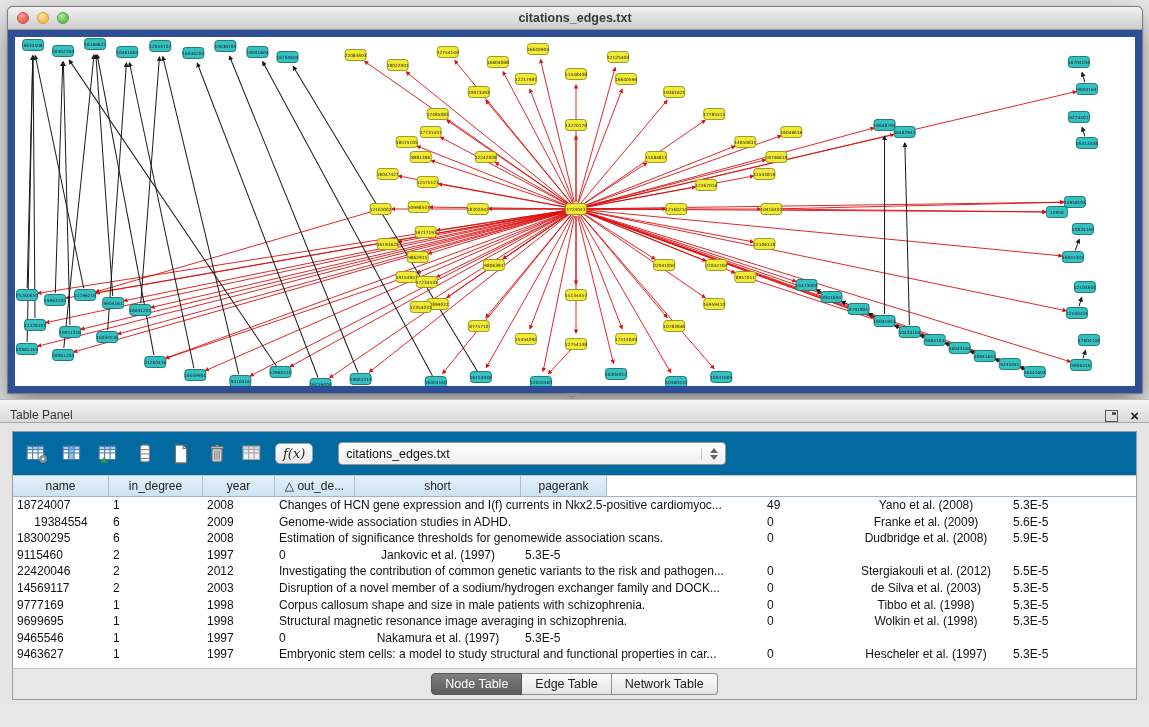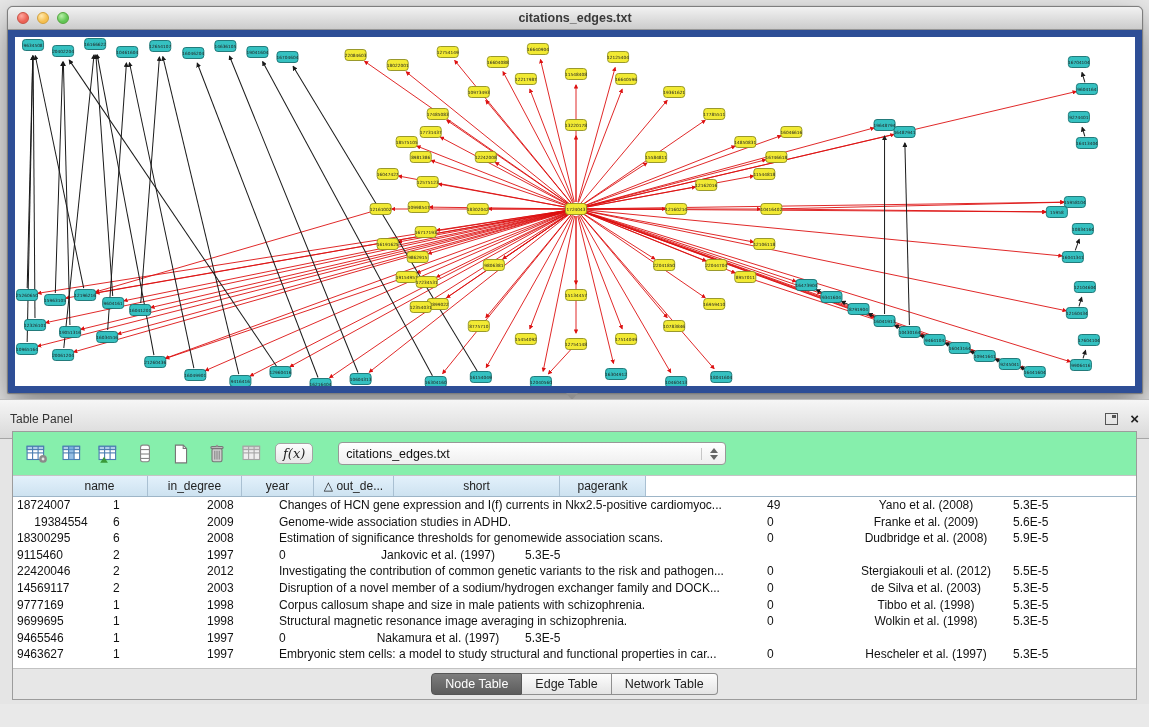--- a/index.html
+++ b/index.html
@@ -24,45 +24,45 @@
   .canvas-inner svg{display:block;width:100%;height:100%;}
 
   
   .splitter-nub{position:absolute;left:566px;top:393px;width:0;height:0;
     border-left:6px solid transparent;border-right:6px solid transparent;border-top:7px solid #8f8f8f;}
 
   
   .table-panel{position:absolute;left:0;top:399px;width:100%;height:305px;background:#e5e5e5;}
   .panel-hdr{height:22px;background:linear-gradient(#f6f6f6,#d9d9d9);
     border-top:1px solid #bdbdbd;border-bottom:1px solid #a6a6a6;
-    display:flex;align-items:center;padding:8px 10px;font-size:12px;color:#333;}
+    display:flex;align-items:flex-end;padding:0 10px;font-size:12px;color:#333;}
   .panel-hdr .spacer{flex:1;}
   .float-box{width:11px;height:10px;border:1px solid #555;position:relative;margin-right:12px;cursor:pointer;}
   .float-box::after{content:"";position:absolute;right:1px;top:1px;width:4px;height:3px;background:#555;}
   .panel-close{font-size:15px;font-weight:bold;color:#222;line-height:12px;cursor:pointer;}
 
   .panel-content{position:absolute;left:12px;right:12px;top:32px;bottom:4px;
     border:1px solid #9c9c9c;background:#fff;display:flex;flex-direction:column;overflow:hidden;}
-  .toolbar{display:flex;align-items:center;gap:9px;padding:9px 10px;background:#86efac;
+  .toolbar{display:flex;align-items:center;gap:9px;padding:9px 10px;background:#0369a1;
     border-bottom:1px solid #c4c4c4;flex:0 0 auto;}
   .tool{width:27px;height:25px;display:flex;align-items:center;justify-content:center;
     background:transparent;border:none;padding:0;cursor:pointer;}
   .fx{font-style:italic;font-family:"DejaVu Serif",serif;font-size:13px;color:#222;
     border:1px solid #a3a3a3;border-radius:5px;padding:2px 7px;
     background:linear-gradient(#fdfdfd,#e7e7e7);cursor:pointer;}
   .combo{margin-left:16px;width:388px;height:23px;background:linear-gradient(#ffffff,#efefef);
     border:1px solid #989898;border-radius:4px;display:flex;align-items:center;
     padding:0 7px;font-size:12.5px;color:#111;box-sizing:border-box;cursor:pointer;}
   .combo .arrows{margin-left:auto;display:flex;flex-direction:column;gap:2px;padding-left:8px;border-left:1px solid #c7c7c7;}
   .combo .up{width:0;height:0;border-left:4px solid transparent;border-right:4px solid transparent;border-bottom:5px solid #666;}
   .combo .dn{width:0;height:0;border-left:4px solid transparent;border-right:4px solid transparent;border-top:5px solid #666;}
 
   .table-area{flex:1;background:#fff;overflow:hidden;display:flex;flex-direction:column;}
   .table-header{display:flex;flex:0 0 20px;background:linear-gradient(#e3f1fb,#cde2f0);
-    border-bottom:1px solid #9db5c7;padding-left:39px;}
+    border-bottom:1px solid #9db5c7;}
   .th{font-size:12px;line-height:20px;text-align:center;color:#222;box-sizing:border-box;
     border-right:1px solid #a9c0d2;white-space:nowrap;overflow:hidden;cursor:pointer;}
   .th.filler{flex:1;background:#fff;border-right:none;cursor:default;}
   .table-body{flex:1;overflow:hidden;}
   .tr{display:flex;height:16.6px;background:#fff;}
   .td{font-size:12px;line-height:16.6px;padding:0 4px;box-sizing:border-box;
     white-space:nowrap;overflow:hidden;color:#111;}
 
   .tabs{flex:0 0 30px;display:flex;justify-content:center;align-items:center;
     background:#e7e7e7;border-top:1px solid #c2c2c2;}

